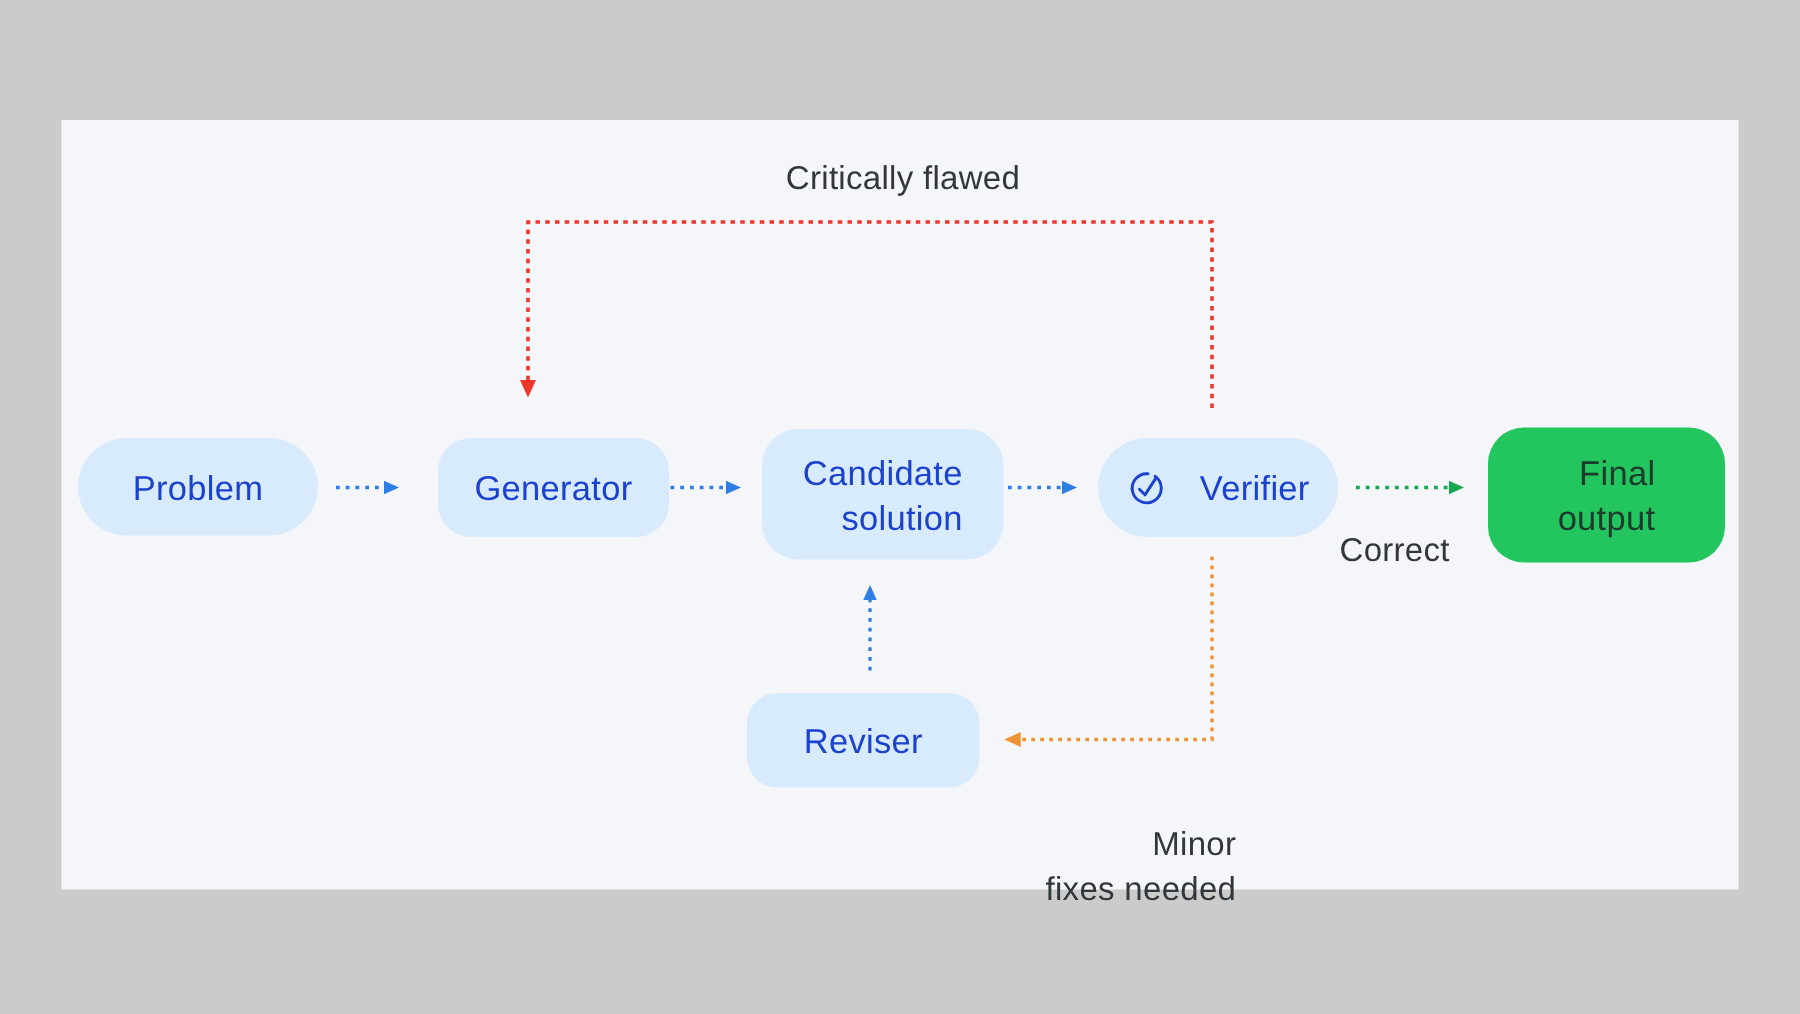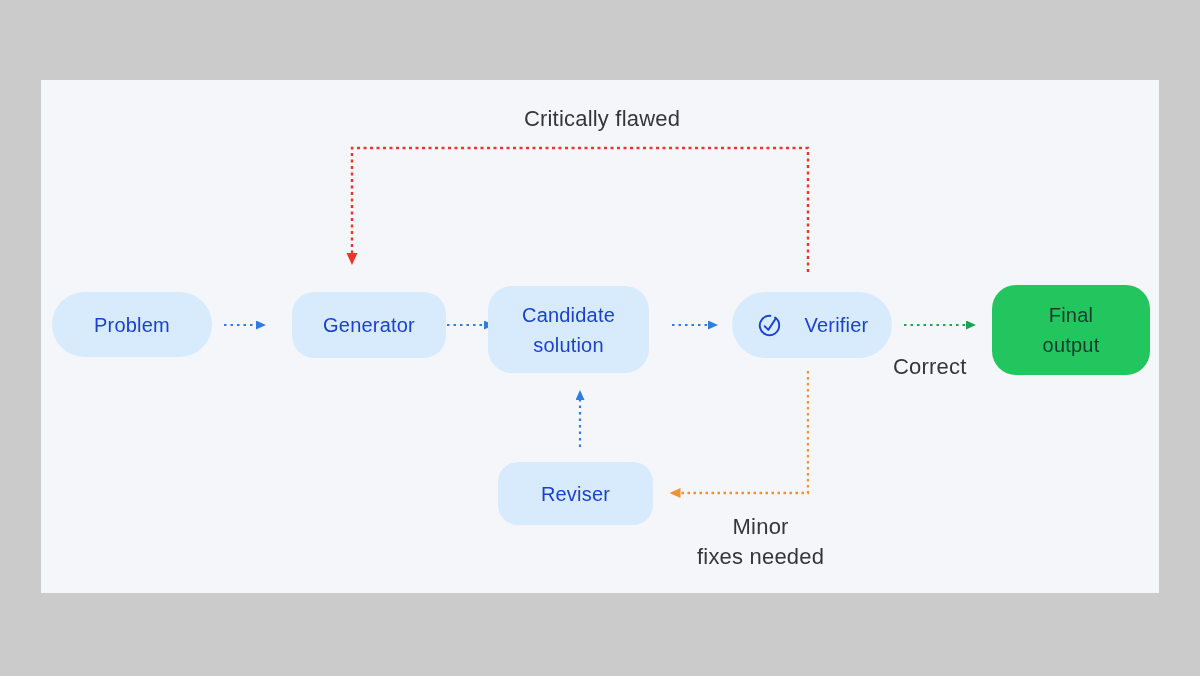--- a/index.html
+++ b/index.html
@@ -25,31 +25,31 @@
     position: absolute;
     left: 0; top: 0;
     width: 1200px; height: 676px;
     pointer-events: none;
   }
   .node {
     position: absolute;
     display: flex;
     align-items: center;
     justify-content: center;
-    text-align: center;
+    text-align: right;
     background: #d8ebfc;
     color: #1b41cf;
-    font-size: 20px;
+    font-size: 23px;
     font-weight: 500;
     line-height: 30px;
     letter-spacing: 0.2px;
   }
   .node-problem   { left: 52px;  top: 292px; width: 160px; height: 65px; border-radius: 33px; }
   .node-generator { left: 292px; top: 292px; width: 154px; height: 66px; border-radius: 22px; }
-  .node-candidate { left: 488px; top: 286px; width: 161px; height: 87px; border-radius: 24px; }
+  .node-candidate { left: 508px; top: 286px; width: 161px; height: 87px; border-radius: 24px; }
   .node-verifier  { left: 732px; top: 292px; width: 160px; height: 66px; border-radius: 33px; gap: 22px; }
   .node-reviser   { left: 498px; top: 462px; width: 155px; height: 63px; border-radius: 20px; }
   .node-final {
     left: 992px; top: 285px; width: 158px; height: 90px; border-radius: 24px;
     background: #22c55e;
     color: #1d3b2d;
   }
   .verify-icon {
     width: 27px; height: 27px;
     display: block;
@@ -65,22 +65,22 @@
   }
   .label-critically-flawed {
     left: 452px; top: 104px;
     width: 300px;
     text-align: center;
   }
   .label-correct {
     left: 893px; top: 352px;
   }
   .label-minor-fixes {
-    left: 697px; top: 512px;
-    text-align: center;
+    left: 697px; top: 548px;
+    text-align: right;
   }
 </style>
 </head>
 <body>
 
 <div class="stage">
   <div class="panel"></div>
 
   <svg class="edges-svg" width="1200" height="676" viewBox="0 0 1200 676" xmlns="http://www.w3.org/2000/svg">
     <defs>

